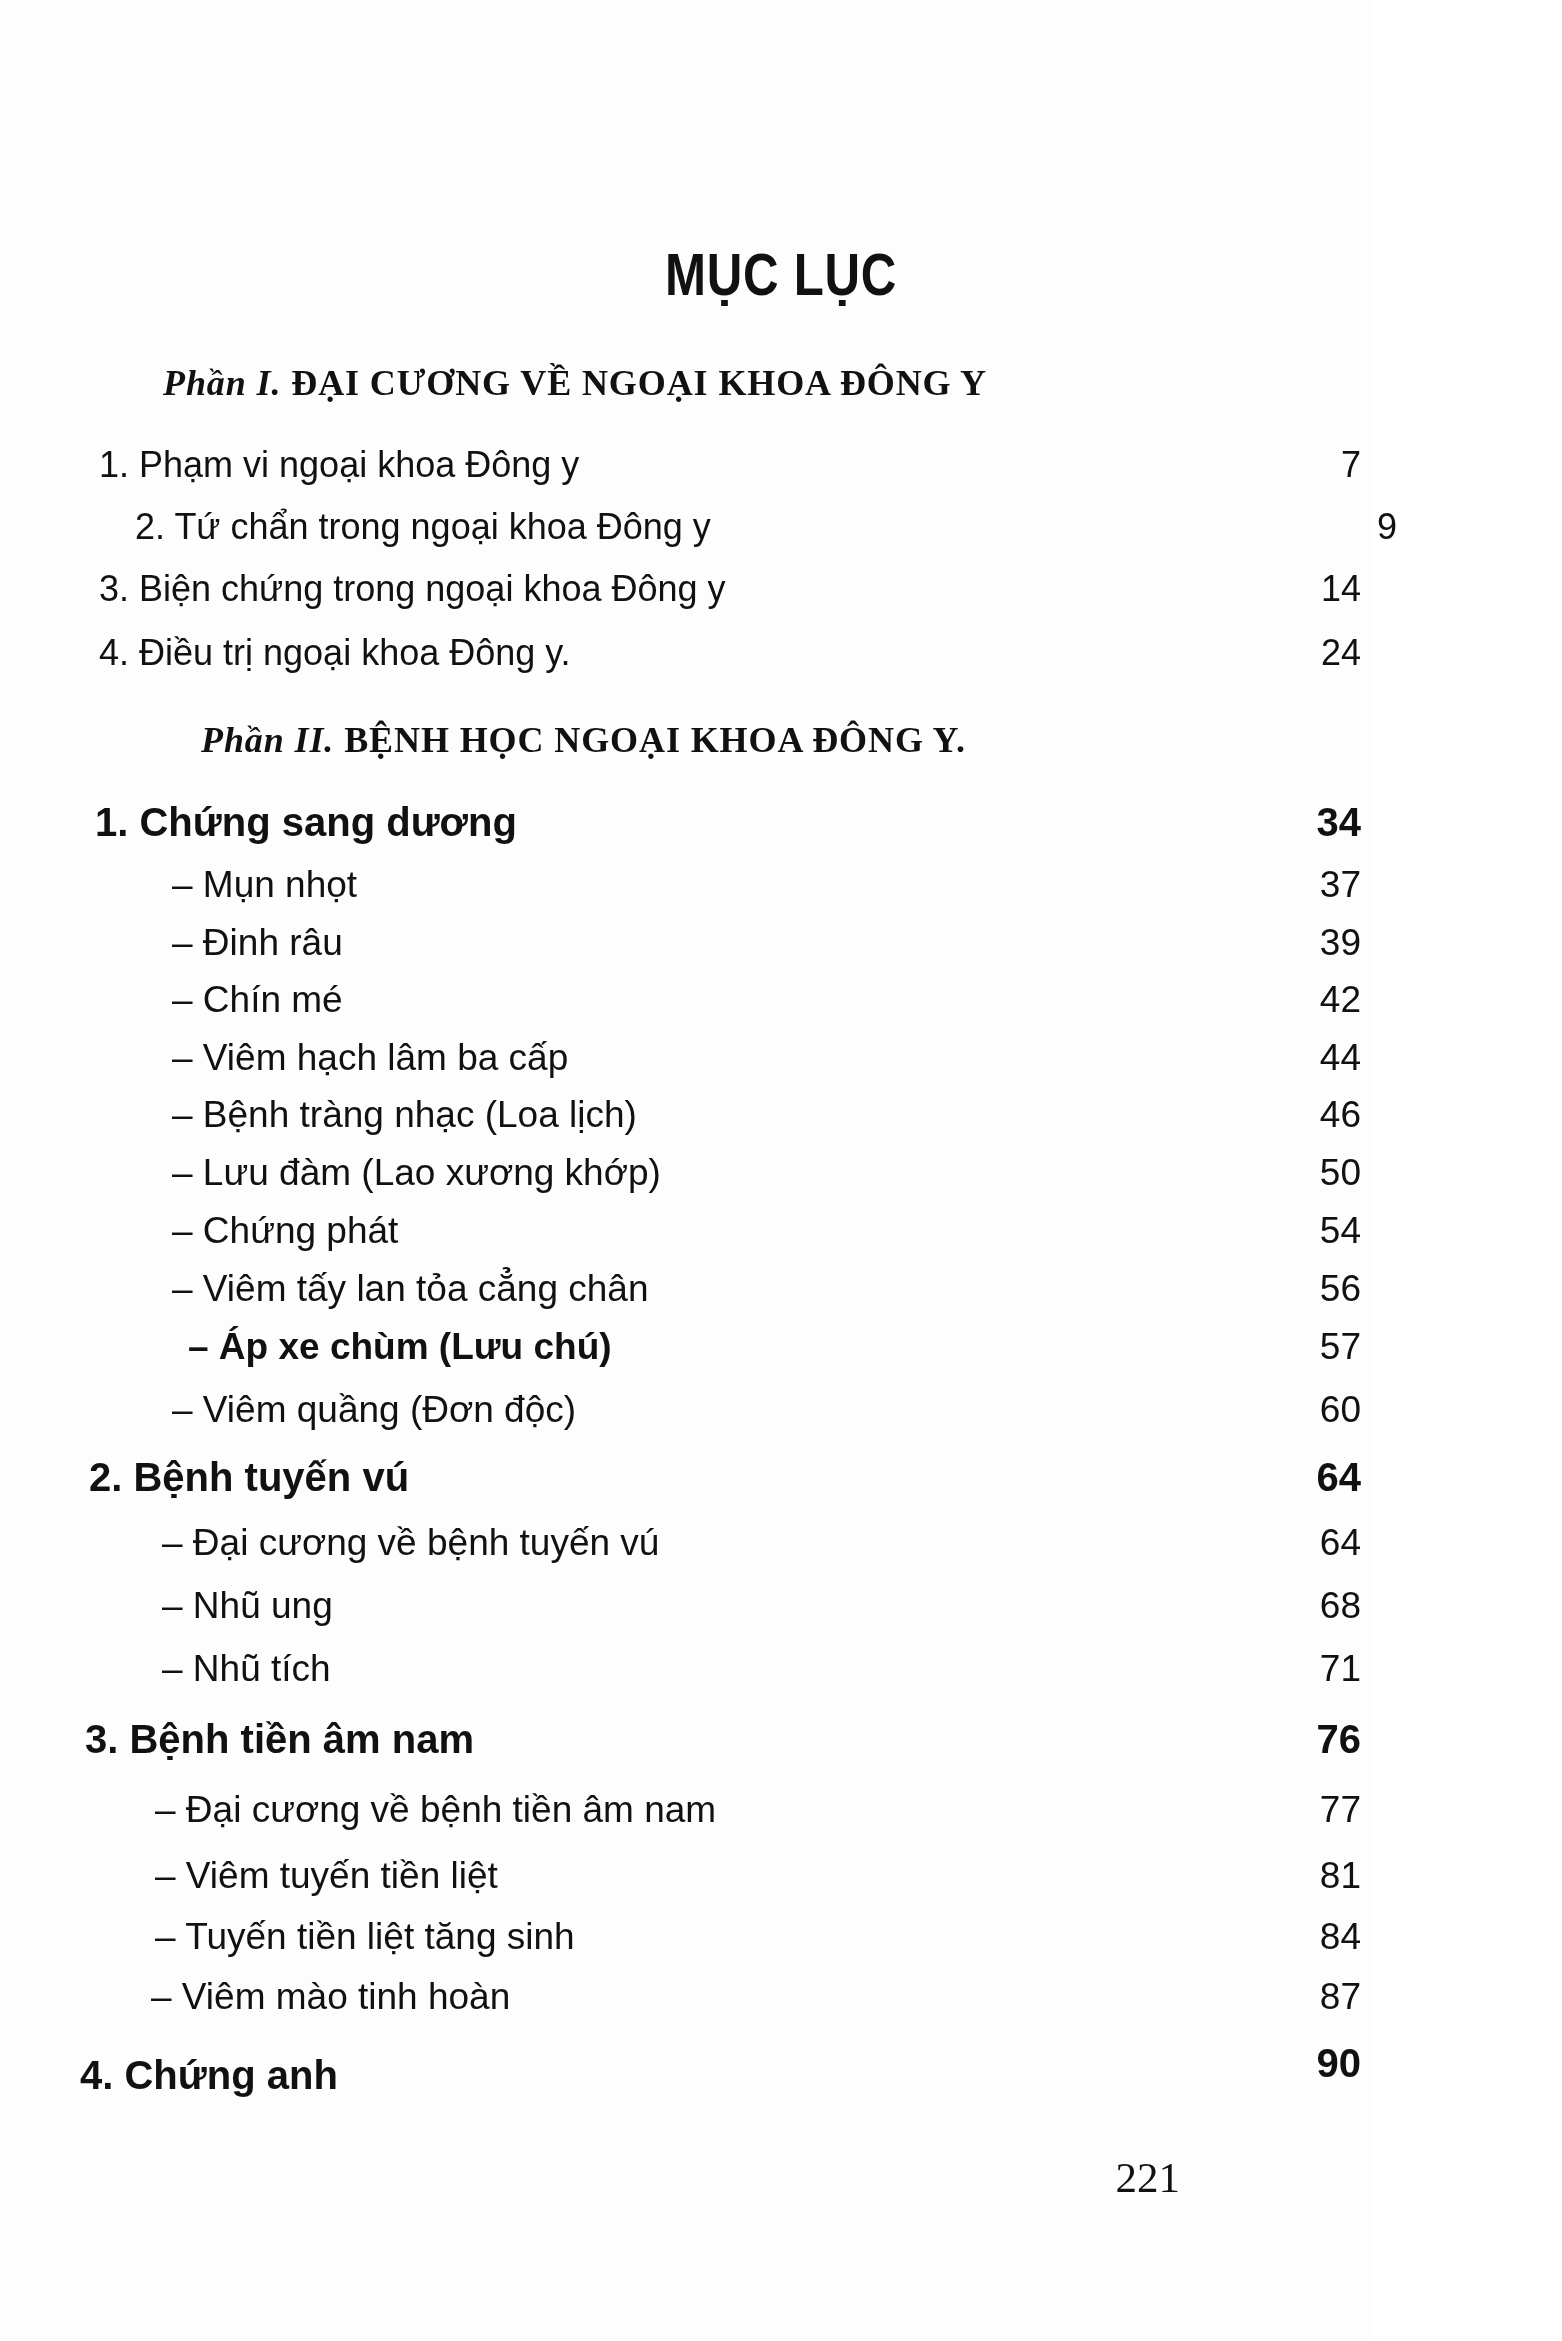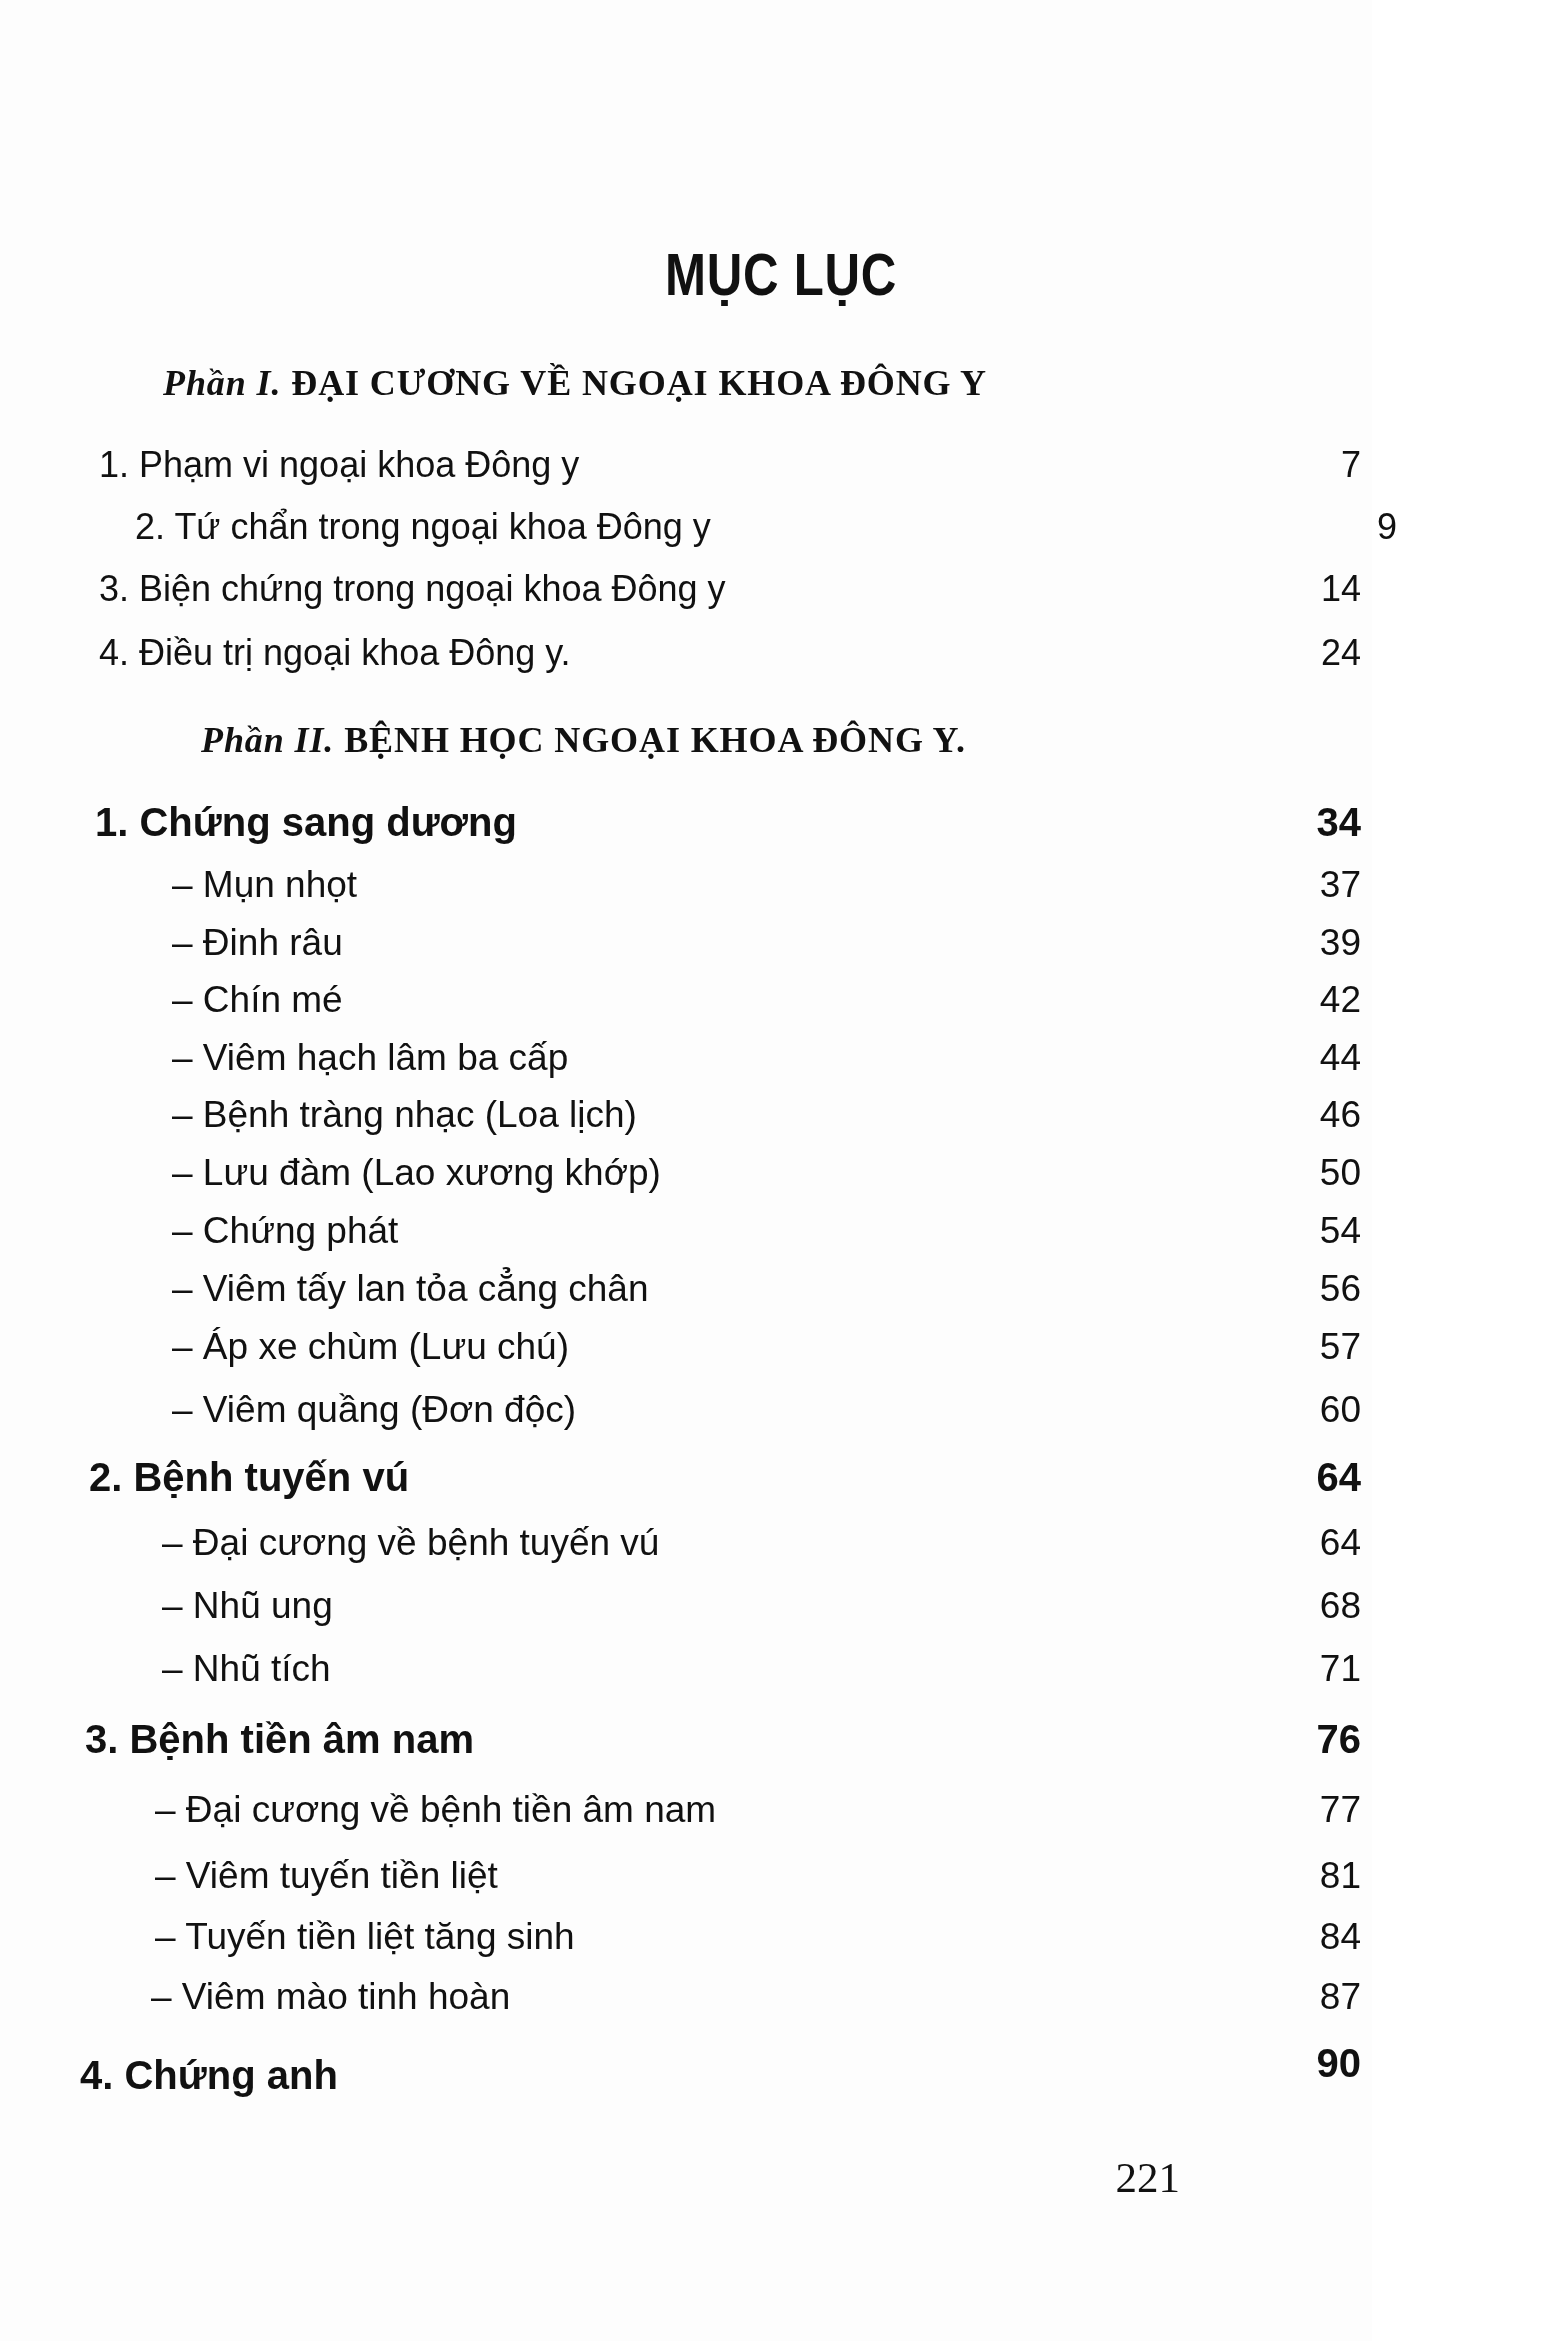--- a/index.html
+++ b/index.html
@@ -90,21 +90,21 @@
   </div>
   <div class="row sub" style="top:1210px;">
     <span class="lbl" style="left:172px;">– Chứng phát</span>
     <span class="pg">54</span>
   </div>
   <div class="row sub" style="top:1268px;">
     <span class="lbl" style="left:172px;">– Viêm tấy lan tỏa cẳng chân</span>
     <span class="pg">56</span>
   </div>
   <div class="row sub" style="top:1326px;">
-    <span class="lbl" style="left:172px;">– Áp xe chùm (Lưu chú)</span>
+    <span class="lbl" style="left:188px;font-weight:bold;">– Áp xe chùm (Lưu chú)</span>
     <span class="pg">57</span>
   </div>
   <div class="row sub" style="top:1389px;">
     <span class="lbl" style="left:172px;">– Viêm quầng (Đơn độc)</span>
     <span class="pg">60</span>
   </div>
 
   <div class="row chap" style="top:1455px;">
     <span class="lbl" style="left:89px;">2. Bệnh tuyến vú</span>
     <span class="pg">64</span>

